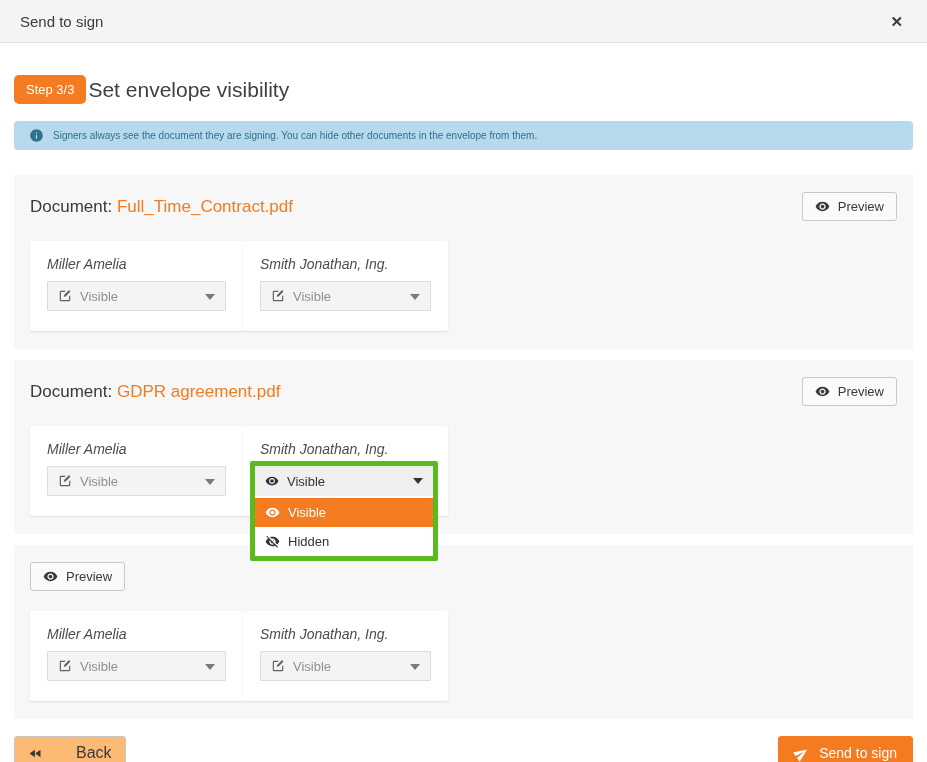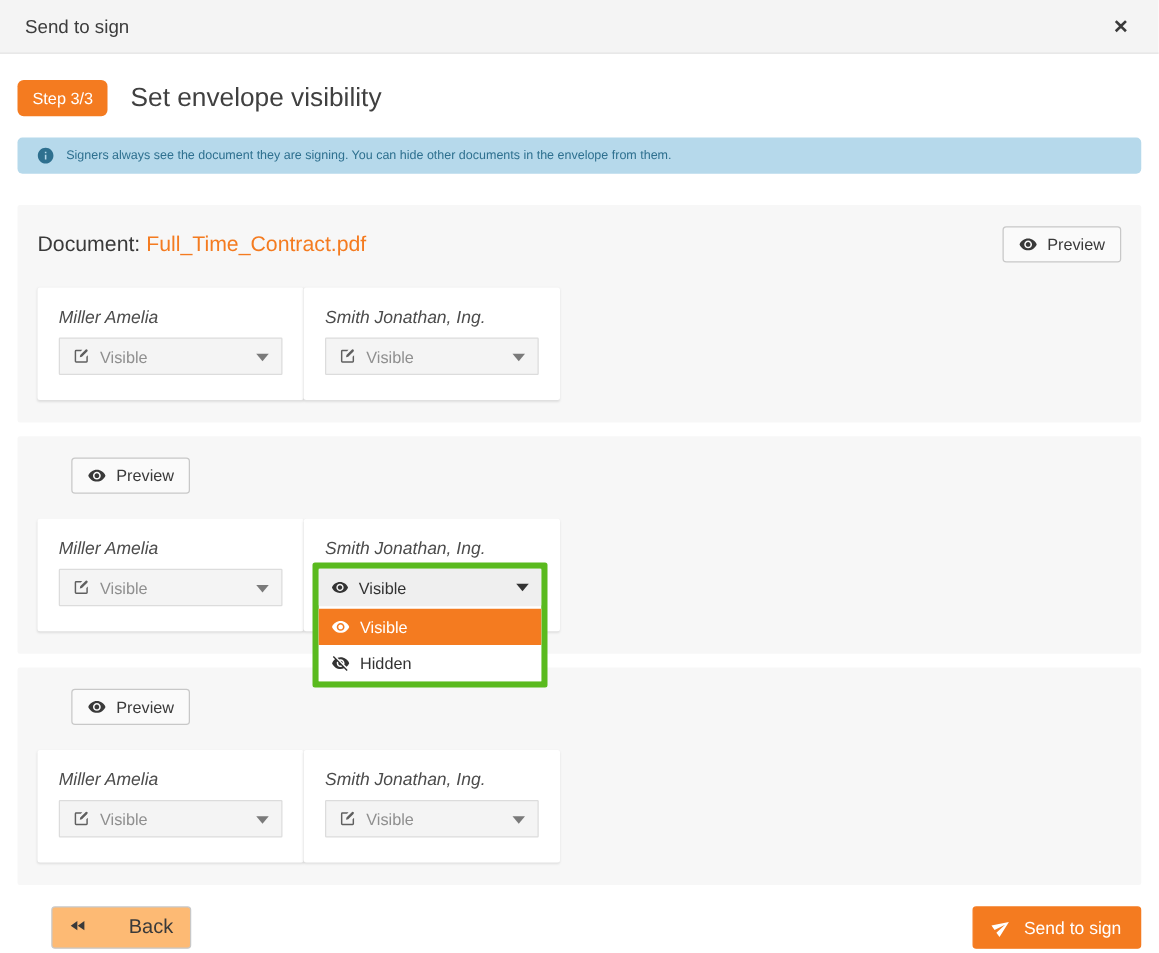--- a/index.html
+++ b/index.html
@@ -24,21 +24,21 @@
   }
   .topbar .title { font-size: 15px; color: #3c3c3c; }
   .topbar .close {
     font-size: 15px; font-weight: bold; color: #3a3a3a;
     cursor: pointer; line-height: 1; padding: 4px;
   }
 
   .content { padding: 0 14px; }
 
   
-  .step-row { margin-top: 21px; display: flex; align-items: center; gap: 18px; }
+  .step-row { margin-top: 32px; display: flex; align-items: center; gap: 2px; }
   .step-badge {
     background: #f47b20; color: #fff;
     font-size: 13px; padding: 7px 12px; border-radius: 5px;
   }
   .page-heading { font-size: 21px; font-weight: 400; color: #404040; }
 
   
   .banner {
     margin-top: 17px;
     background: #b6d9eb;
@@ -54,29 +54,28 @@
     background: #f7f7f7;
     border-radius: 2px;
     padding: 17px 16px 18px 16px;
     margin-top: 11px;
   }
   .doc-section.first { margin-top: 25px; }
   .doc-head { display: flex; align-items: center; justify-content: space-between; }
   .doc-title { font-size: 17px; color: #3a3a3a; }
   .doc-title .filename { color: #f47b20; }
   .btn {
-    display: inline-flex; align-items: flex-start; gap: 8px;
+    display: inline-flex; align-items: center; gap: 8px;
     background: #fafafa;
     border: 1px solid #c8c8c8;
     border-radius: 3px;
     padding: 6px 12px;
     font-size: 13px; color: #3a3a3a;
     cursor: pointer;
     font-family: inherit;
-    margin-left: 27px;
   }
   .btn .ic { width: 15px; height: 15px; }
 
   .cards { display: flex; margin-top: 20px; }
   .card {
     background: #fff;
     border-radius: 2px;
     box-shadow: 0 1px 2px rgba(0,0,0,0.10);
     padding: 15px 17px 18px 17px;
     width: 213px;
@@ -219,20 +218,24 @@
             </svg>
           <span>Visible</span>
           <span class="caret"></span>
         </div>
       </div>
     </div>
   </div>
 
   <div class="doc-section">
     <div class="doc-head">
+      <div class="doc-title">
+        <span>Document:</span>
+        <span class="filename">GDPR agreement.pdf</span>
+      </div>
       <button class="btn">
         <svg class="ic">
             <use href="#i-eye"></use>
           </svg>
         <span>Preview</span>
       </button>
     </div>
     <div class="cards">
       <div class="card">
         <div class="signer-name">Miller Amelia</div>

